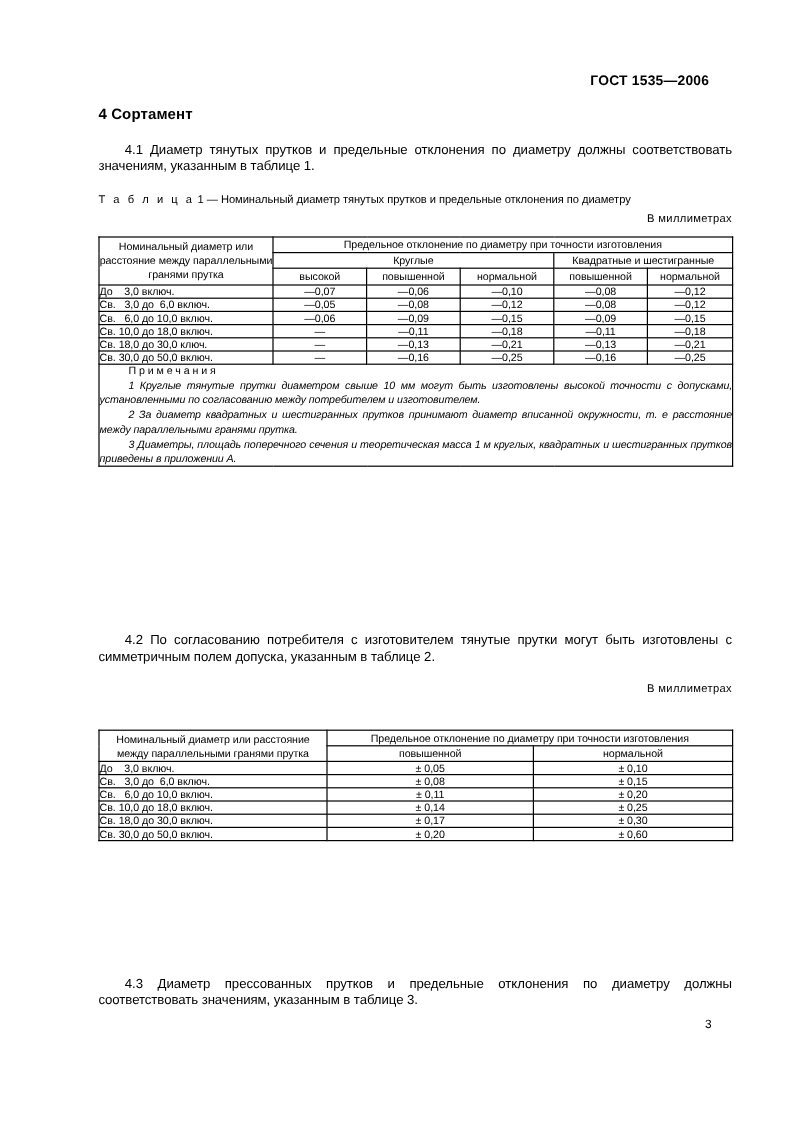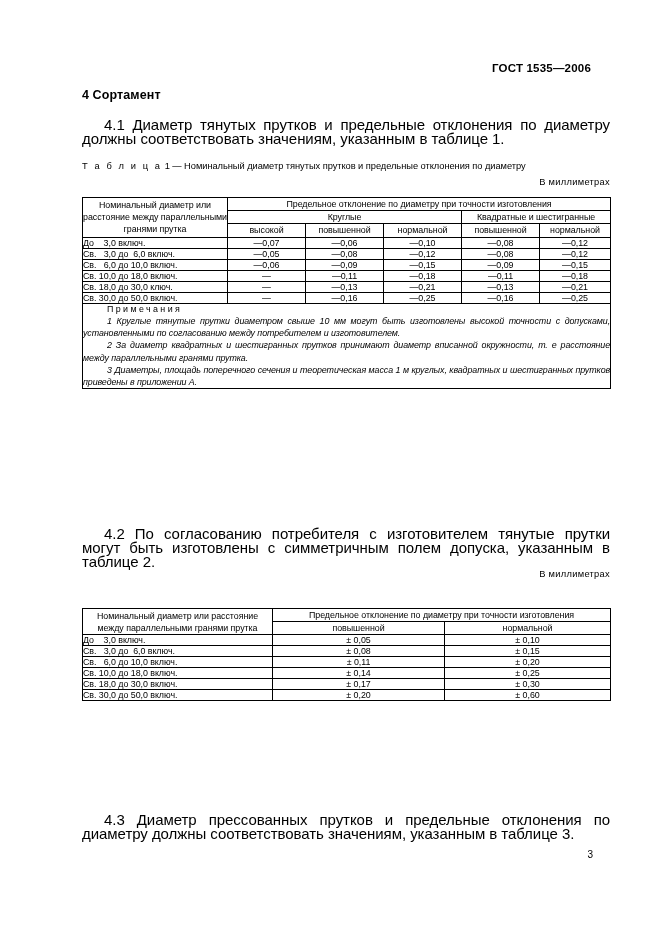--- a/index.html
+++ b/index.html
@@ -33,21 +33,21 @@
     letter-spacing: 0.2px;
     white-space: nowrap;
   }
   h2.sect {
     font-size: 12.5px;
     font-weight: bold;
     margin: 0 0 16px 0;
     letter-spacing: 0.1px;
   }
   p.para {
-    font-size: 15px;
+    font-size: 11px;
     line-height: 14.2px;
     margin: 0;
     text-align: justify;
     text-indent: 22px;
     letter-spacing: -0.05px;
   }
 
   .tbl-caption {
     font-size: 9.3px;
     line-height: 13.4px;

